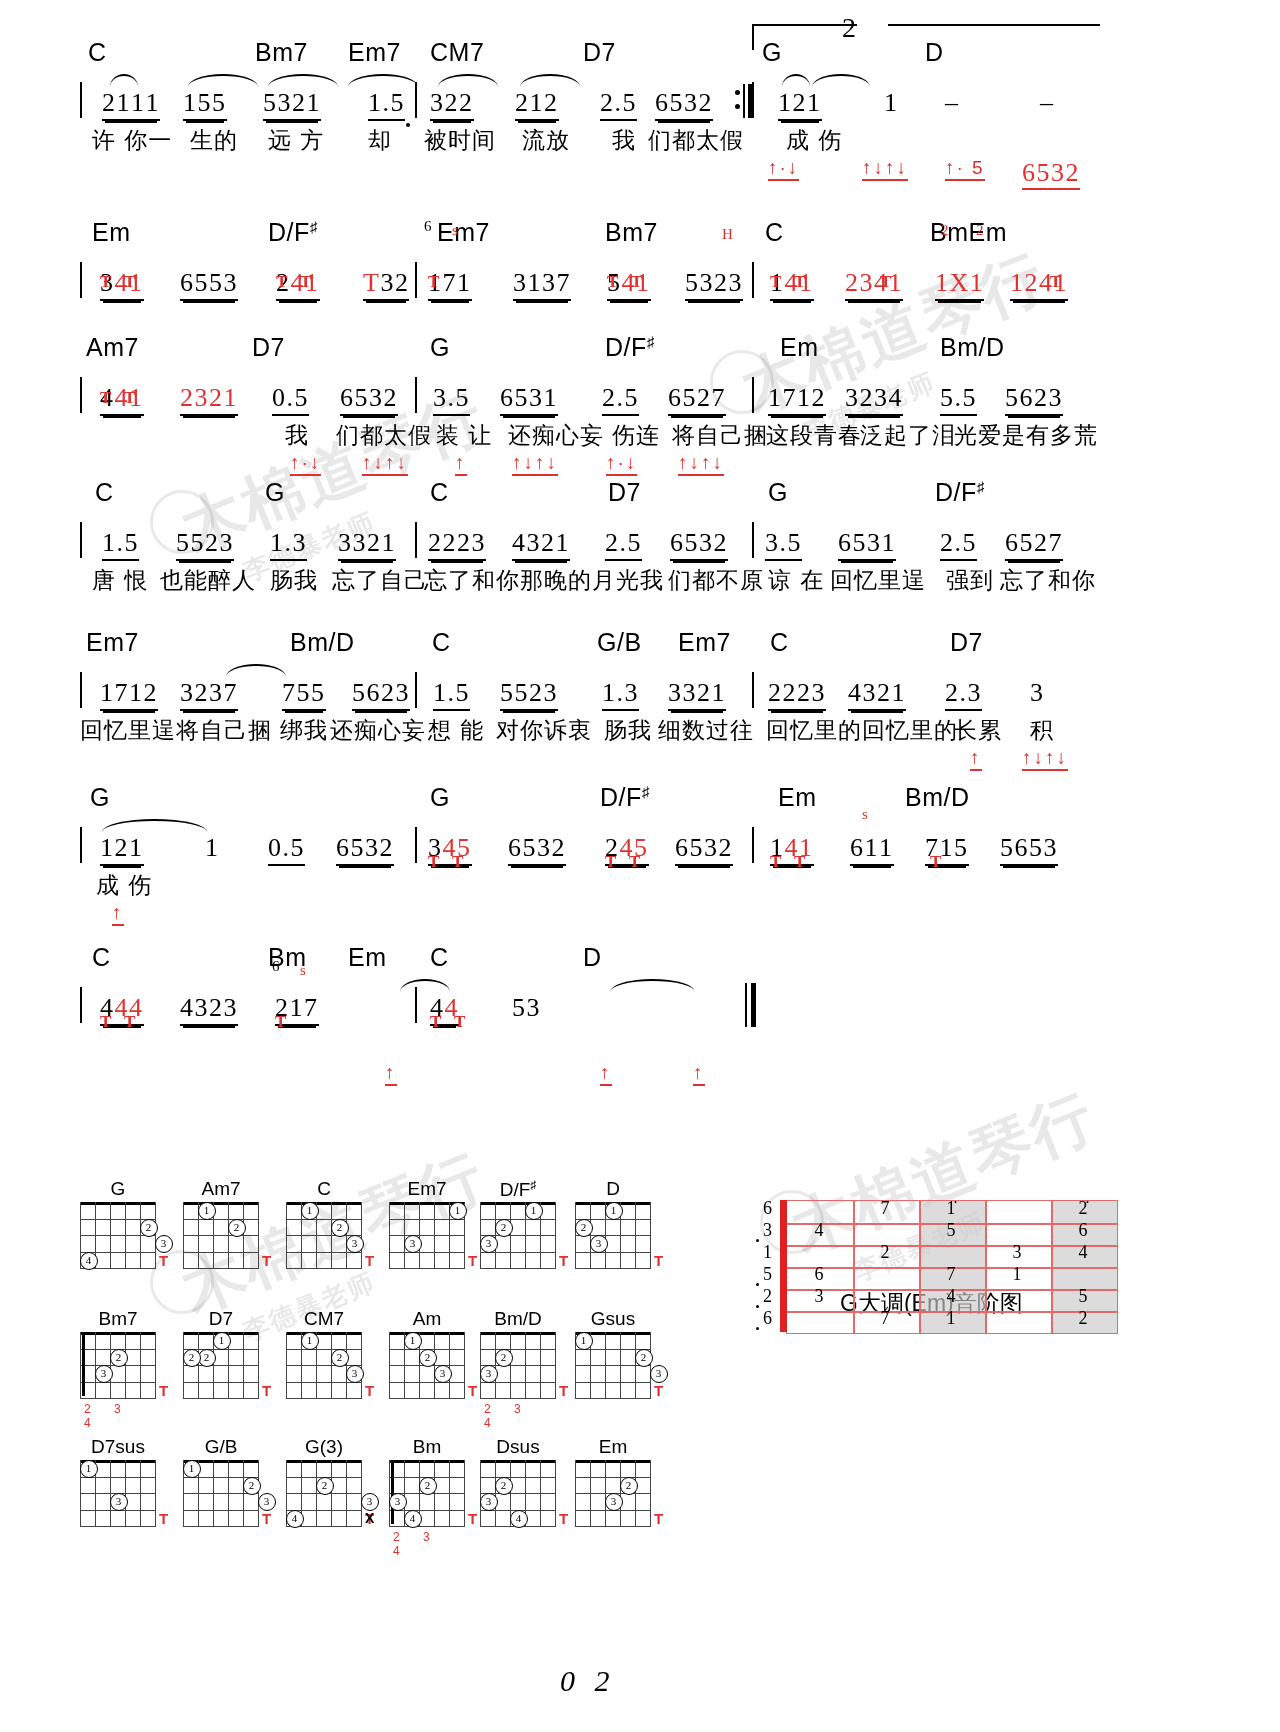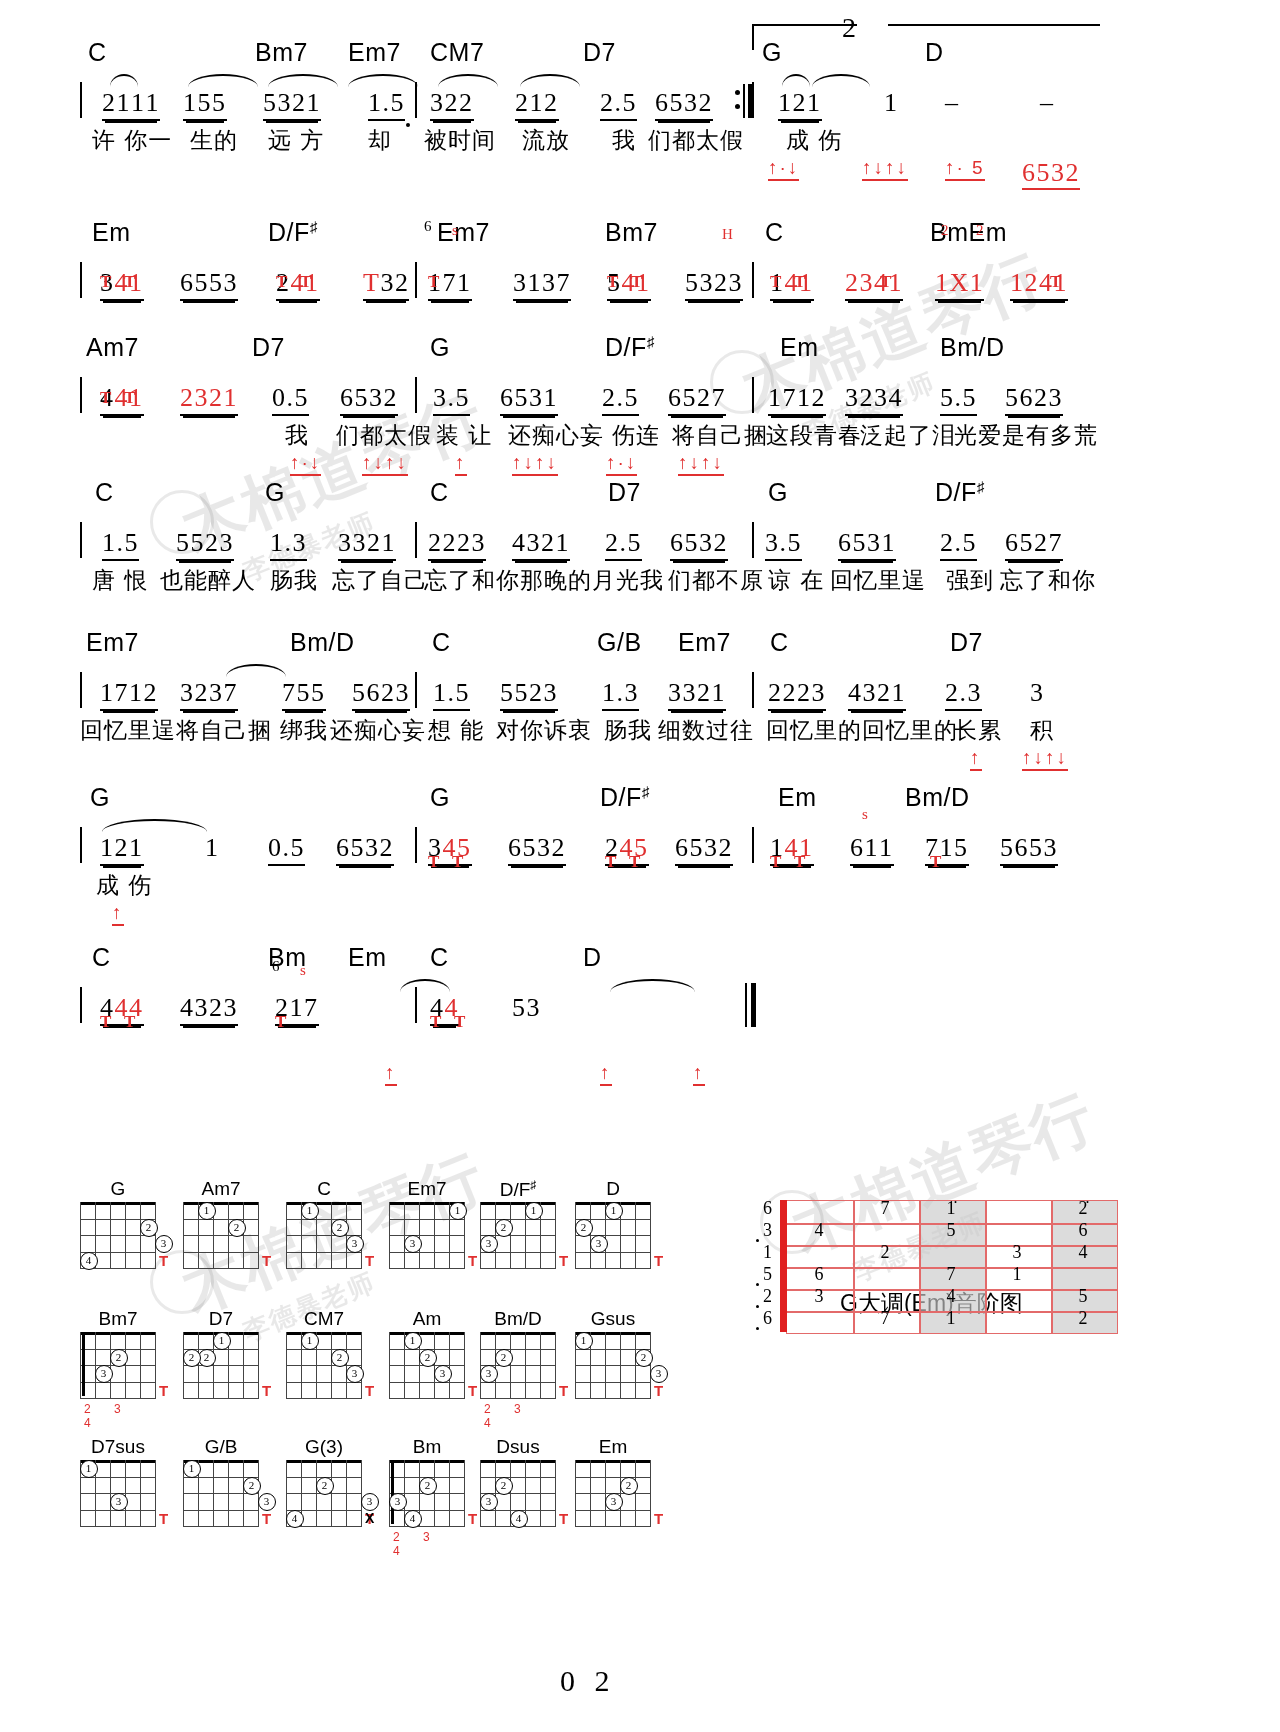--- a/index.html
+++ b/index.html
@@ -775,13 +775,13 @@
     <div class="sdot" style="left: 756px; top: 1239px;"></div>
     <div class="slabel" style="left: 744px; top: 1242px; width: 28px;">1</div>
     <div class="slabel" style="left: 744px; top: 1264px; width: 28px;">5</div>
     <div class="sdot" style="left: 756px; top: 1283px;"></div>
     <div class="slabel" style="left: 744px; top: 1286px; width: 28px;">2</div>
     <div class="sdot" style="left: 756px; top: 1305px;"></div>
     <div class="slabel" style="left: 744px; top: 1308px; width: 28px;">6</div>
     <div class="sdot" style="left: 756px; top: 1327px;"></div>
   </div>
 
-<div class="pageno" style="left:560px;top:1664px;">0 2</div>
+<div class="pageno" style="left:560px;top:1664px;font-style:italic;">0 2</div>
 
 </body></html>

